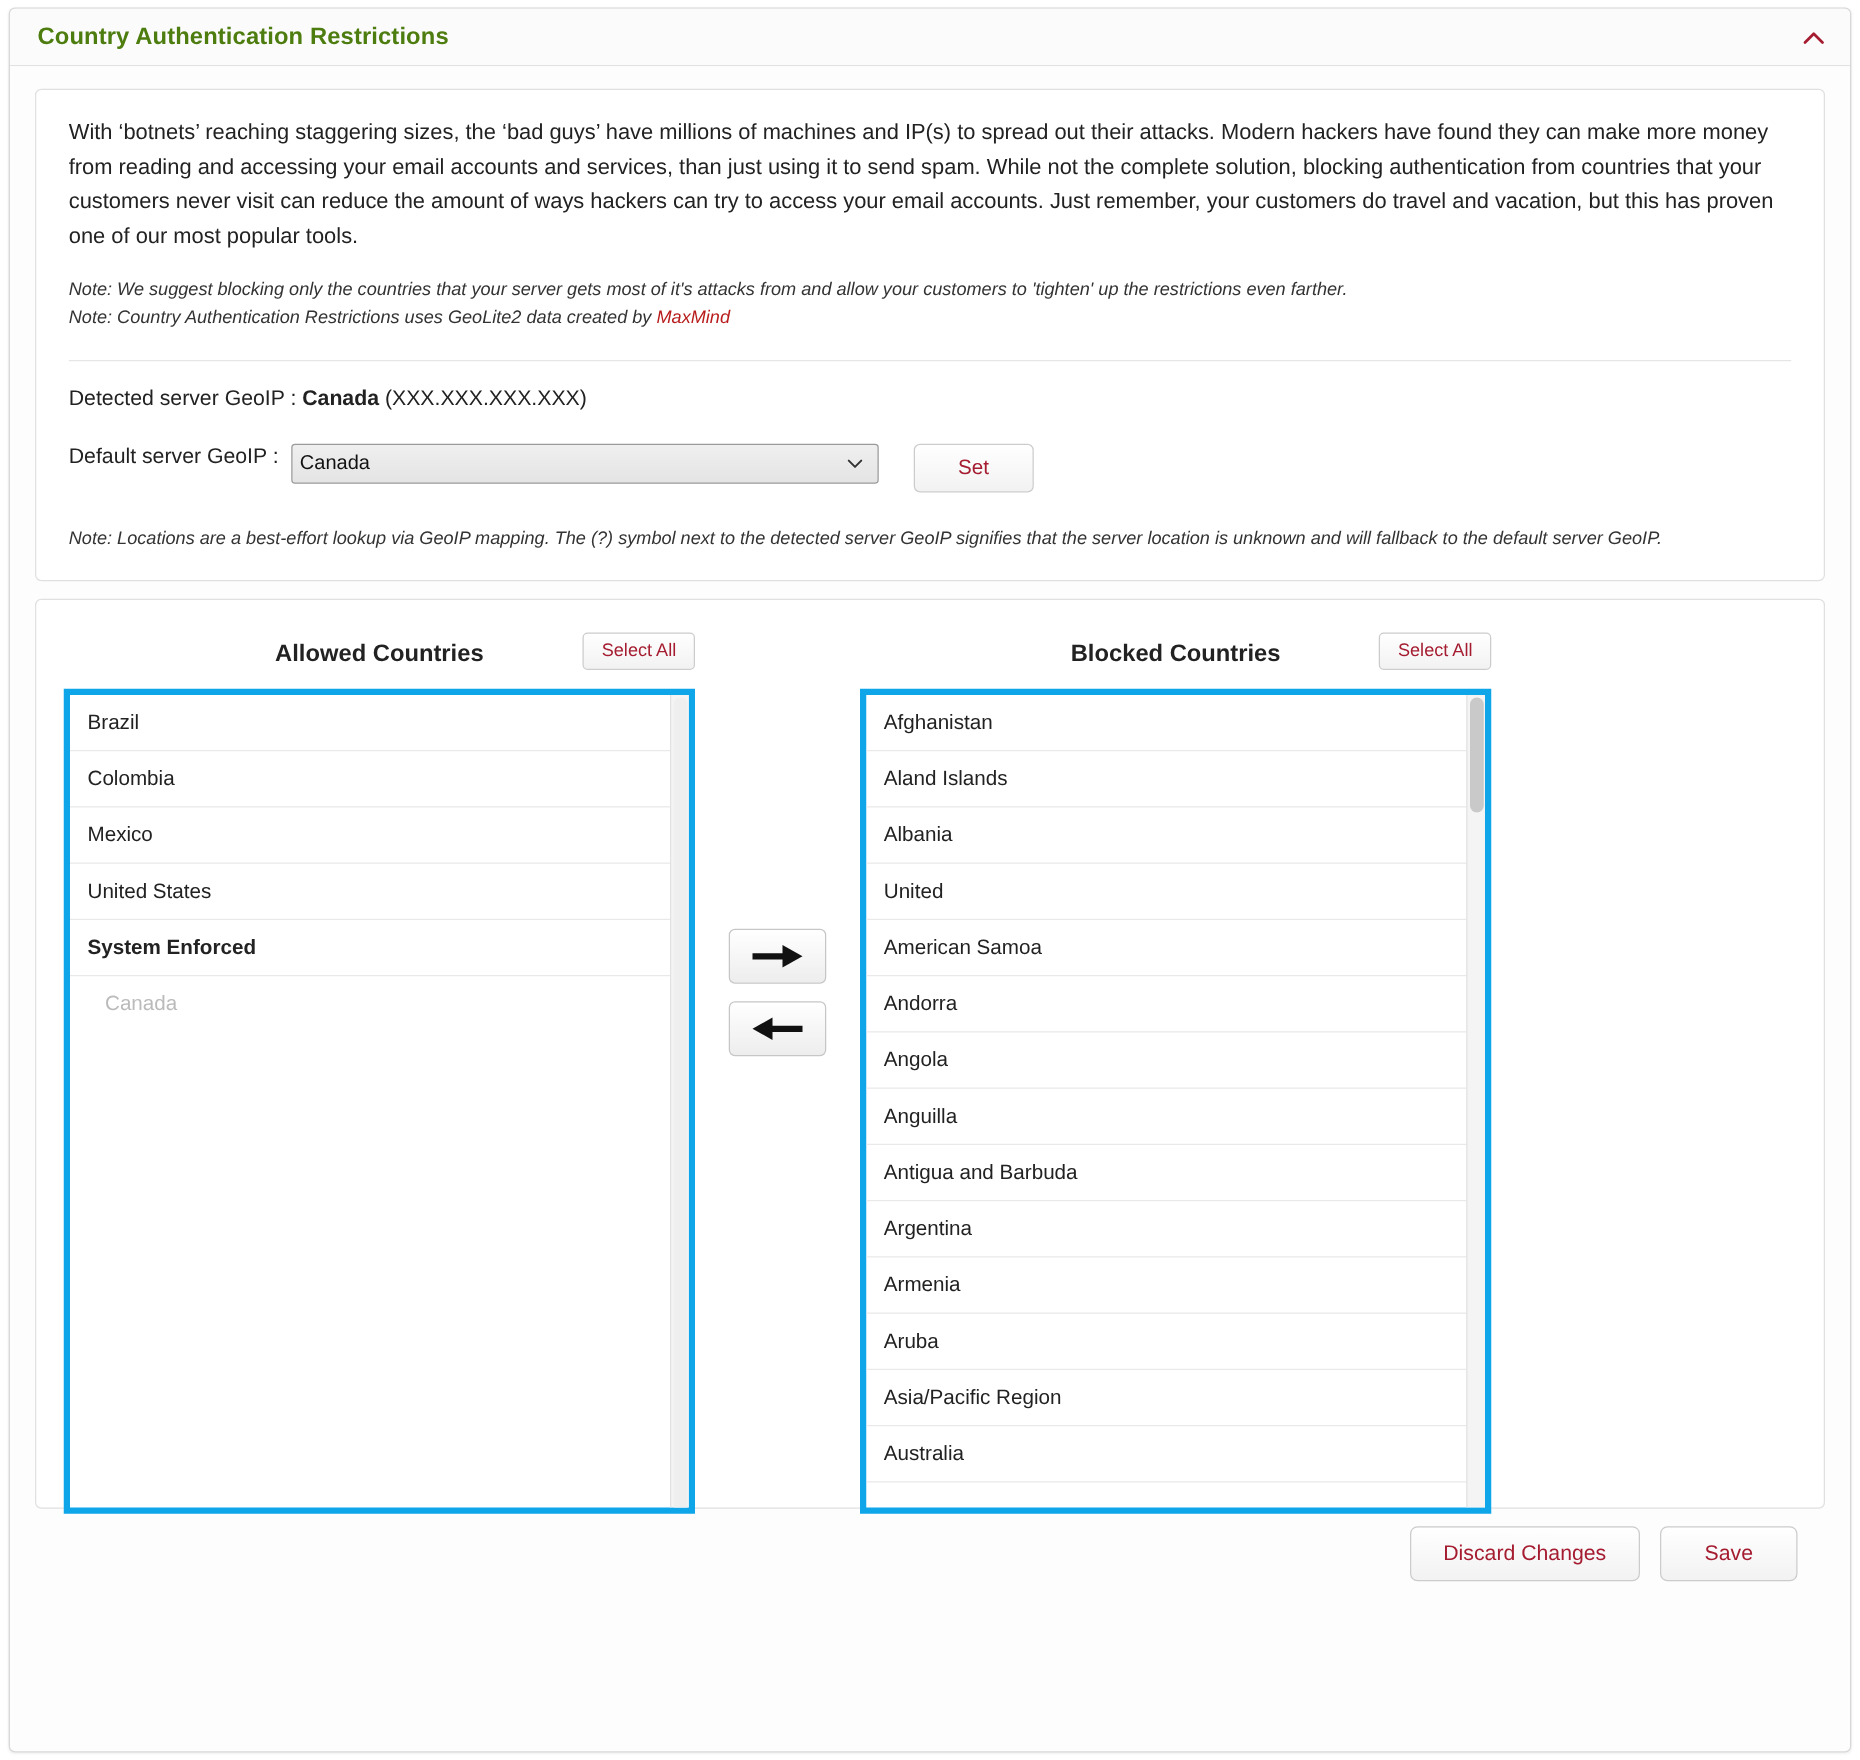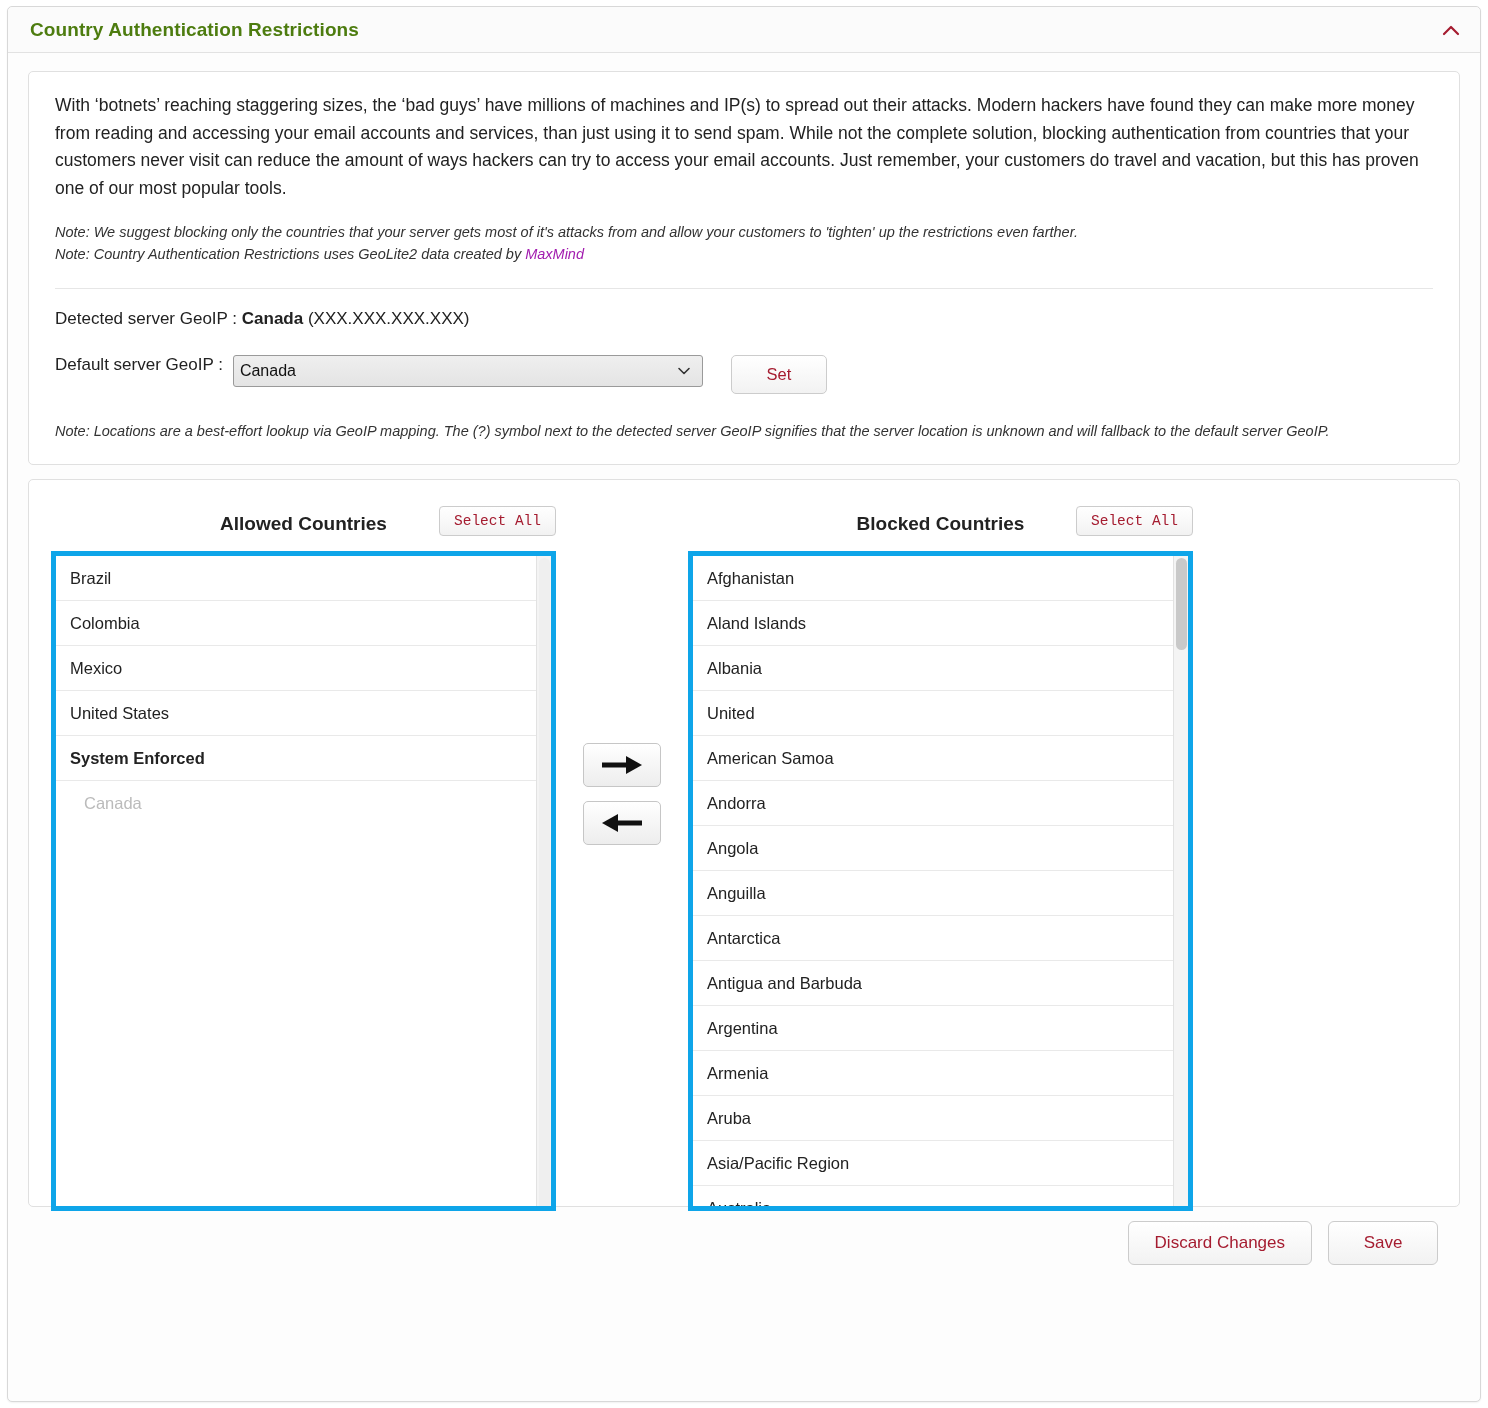--- a/index.html
+++ b/index.html
@@ -72,21 +72,21 @@
   }
 
   .note {
     font-size: 14.5px;
     font-style: italic;
     color: #333;
     line-height: 1.55;
     margin: 0;
   }
   .note a, .note .link {
-    color: #a21caf;
+    color: #b91c1c;
     text-decoration: none;
     cursor: pointer;
   }
 
   .divider {
     border: 0;
     border-top: 1px solid #e6e6e6;
     margin: 22px 0 20px 0;
   }
 
@@ -182,21 +182,20 @@
     font-weight: bold;
     color: #222;
   }
   .btn-select-all {
     position: absolute;
     right: 0;
     top: 3px;
     font-size: 14.5px;
     padding: 6px 14px;
     border-radius: 4px;
-    font-family: Liberation Mono, monospace;
   }
 
   .list-shell {
     position: relative;
     margin-top: 6px;
     height: 660px;
     border: 5px solid #0ea5e9;
     background: #fff;
     overflow: hidden;
   }
@@ -372,21 +371,20 @@
         <div class="list-shell">
           <div class="list-inner" id="blocked-list">
               <div class="list-item">Afghanistan</div>
               <div class="list-item">Aland Islands</div>
               <div class="list-item">Albania</div>
               <div class="list-item">United</div>
               <div class="list-item">American Samoa</div>
               <div class="list-item">Andorra</div>
               <div class="list-item">Angola</div>
               <div class="list-item">Anguilla</div>
-              <div class="list-item">Antarctica</div>
               <div class="list-item">Antigua and Barbuda</div>
               <div class="list-item">Argentina</div>
               <div class="list-item">Armenia</div>
               <div class="list-item">Aruba</div>
               <div class="list-item">Asia/Pacific Region</div>
               <div class="list-item">Australia</div>
             </div>
           <div class="scrollbar">
             <div class="scroll-thumb right-thumb"></div>
           </div>

